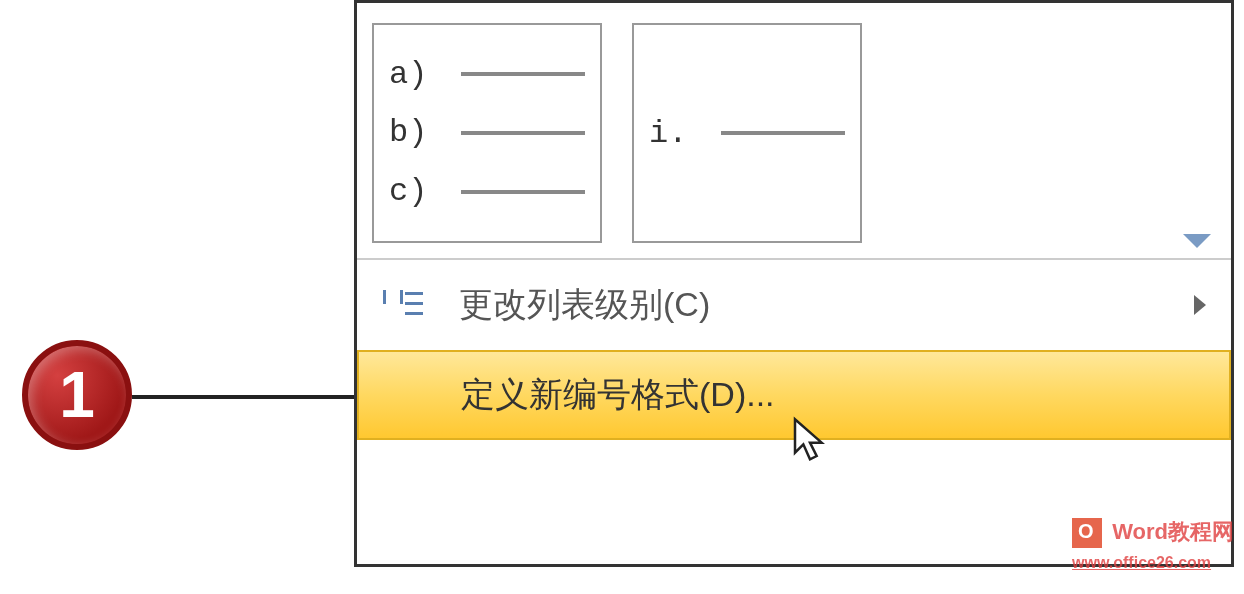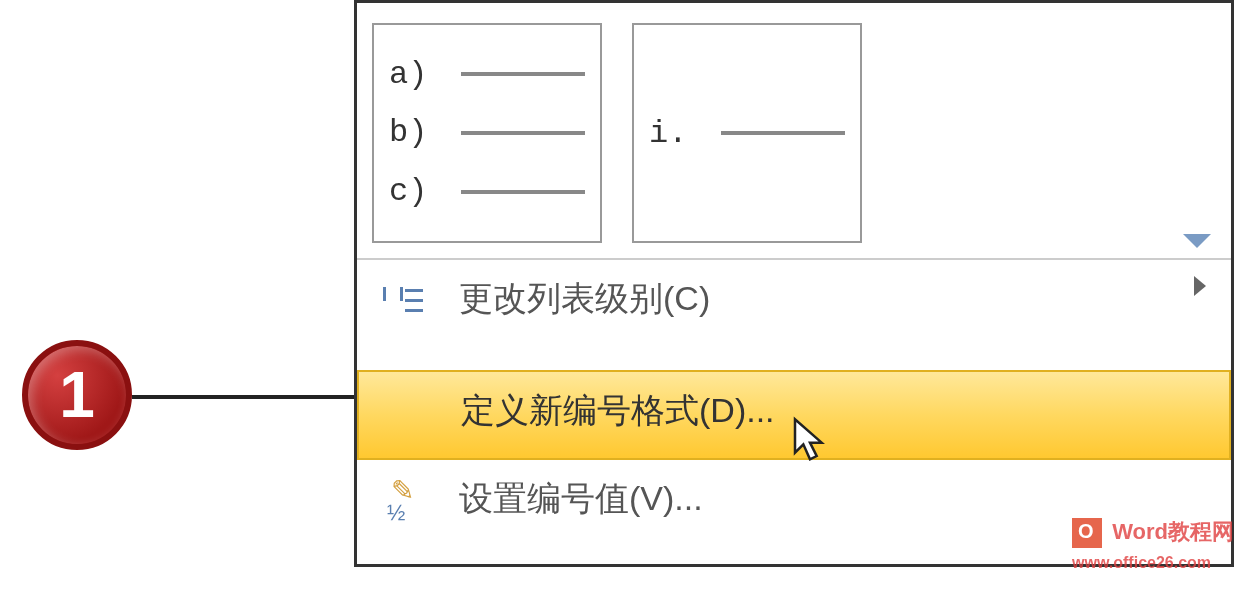--- a/index.html
+++ b/index.html
@@ -66,33 +66,32 @@
       border-left: 14px solid transparent;
       border-right: 14px solid transparent;
       border-top: 14px solid #7a9bc4;
       cursor: pointer;
     }
     .menu-section {
       border-top: 2px solid #ccc;
     }
     .menu-item {
       display: flex;
-      align-items: flex-start;
+      align-items: center;
       height: 90px;
       padding: 16px 20px;
       font-size: 34px;
       color: #555;
       position: relative;
       cursor: pointer;
     }
     .menu-item.highlighted {
       background: linear-gradient(to bottom, #ffe89a 0%, #ffd860 50%, #ffc830 100%);
       border: 2px solid #e0b020;
       color: #333;
-      margin-top: 20px;
     }
     .menu-icon {
       width: 52px;
       height: 52px;
       margin-right: 30px;
       display: flex;
       align-items: center;
       justify-content: center;
     }
     .icon-indent {
@@ -249,32 +248,26 @@
       <span class="menu-icon">
         <span class="icon-indent"></span>
       </span>
       <span>更改列表级别(C)</span>
       <span class="menu-arrow"></span>
     </div>
     <div class="menu-item highlighted">
       <span class="menu-icon"></span>
       <span>定义新编号格式(D)...</span>
     </div>
-    <div class="menu-item">
-      <span class="menu-icon">
-        <span class="icon-setvalue"></span>
-      </span>
-      <span>设置编号值(V)...</span>
-    </div>
   </div>
 </div>
 
 <div class="cursor-arrow">
   <svg viewBox="0 0 24 30" width="40" height="50">
     <path d="M3 2 L3 22 L8 17 L12 26 L16 24 L12 16 L19 16 Z" fill="#fff" stroke="#222" stroke-width="1.5"></path>
   </svg>
 </div>
 
 <div class="watermark">
   <span class="watermark-icon"></span>
   <span>Word教程网</span><br>
-  <span style="font-size:16px;">www.office26.com</span>
+  <span style="font-size:16px;text-decoration:underline;">www.office26.com</span>
 </div>
 
 </body></html>

